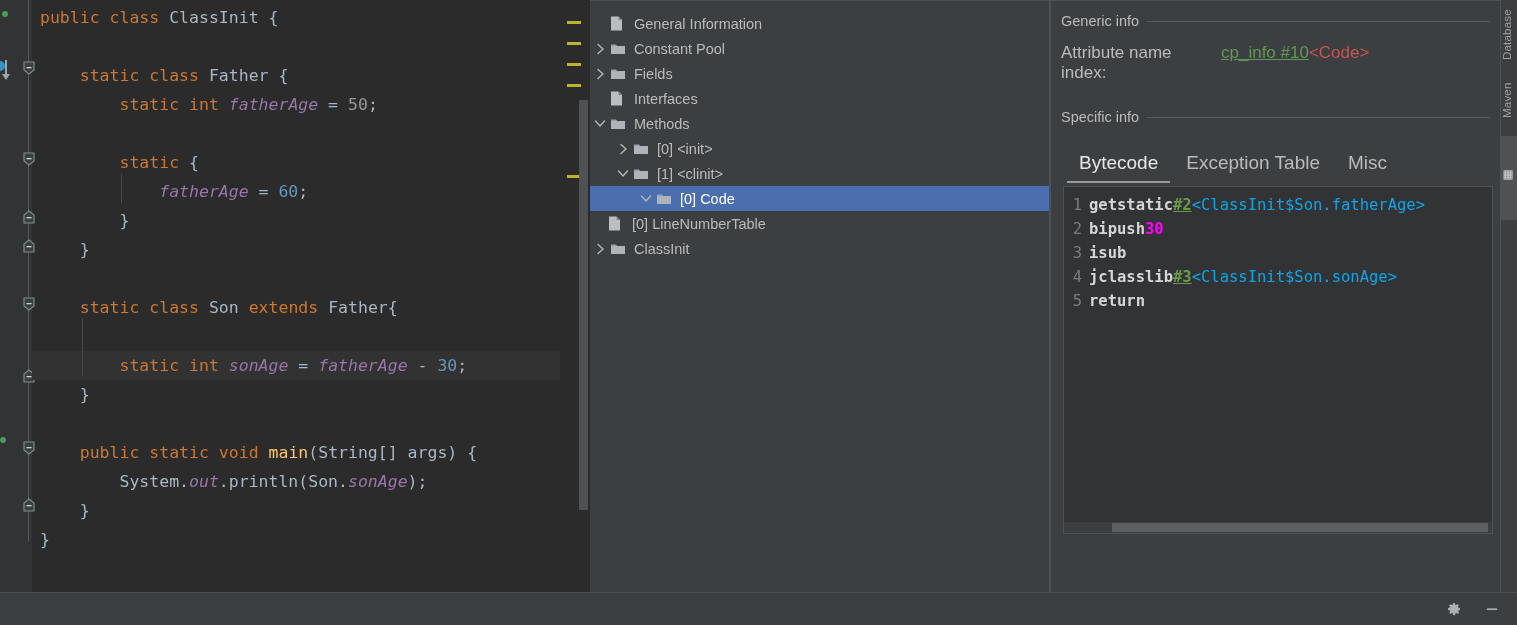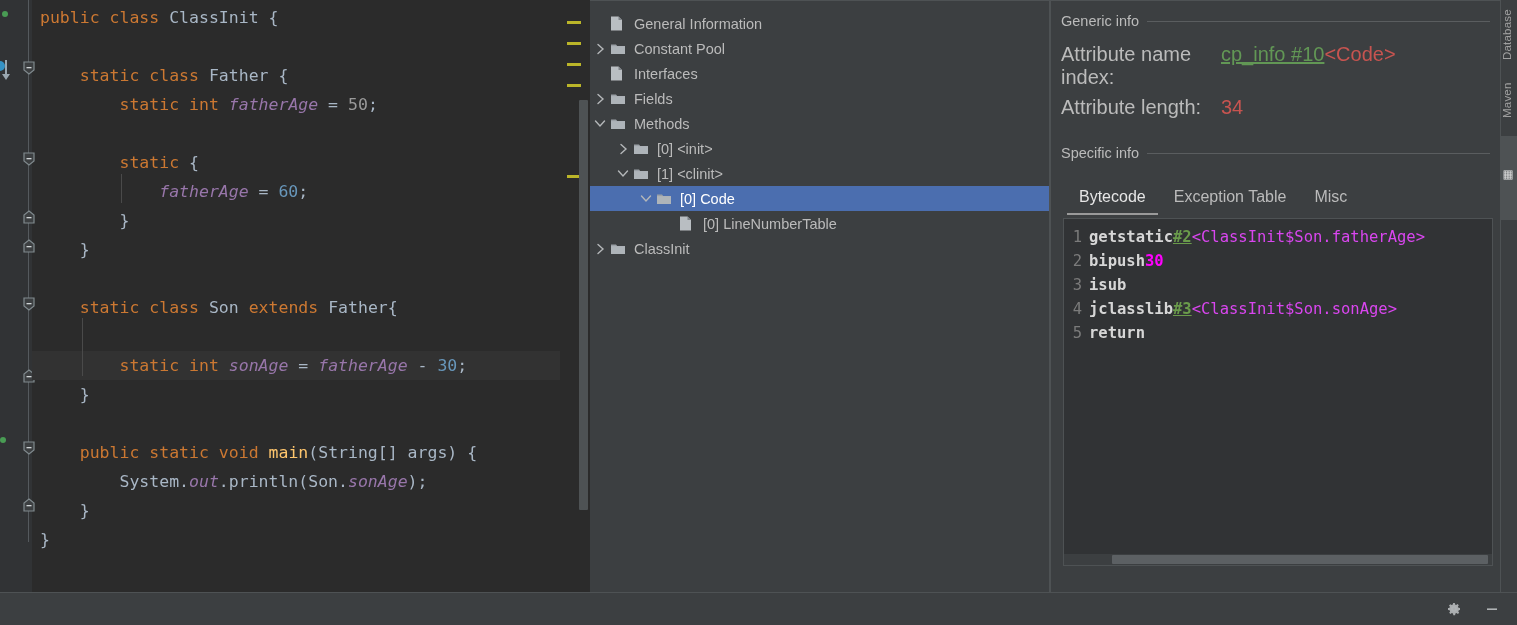--- a/index.html
+++ b/index.html
@@ -93,53 +93,53 @@
     position:absolute; left:1050px; top:0; width:452px; height:592px;
     background:#3c3f41; border-top:1px solid #4e5254;
     border-left:1px solid #4e5254;
     padding:12px 12px 0 10px;
   }
   .sec-head{
     display:flex; align-items:center; gap:8px;
     font-size:14.5px; color:#bbbbbb; margin-bottom:14px;
   }
   .sec-head .rule{ flex:1; height:1px; background:#5a5d5f; }
-  .kv{ display:flex; font-size:20px; color:#bbbbbb; margin-bottom:7px; }
+  .kv{ display:flex; font-size:17px; color:#bbbbbb; margin-bottom:7px; }
   .kv .k{ width:160px; flex:0 0 160px; }
   .kv .link{
     color:#629755; text-decoration:underline; 
   }
   .kv .redv2{ color:#c75450; }
 
   .tabs{
     display:flex; gap:4px; margin-top:22px; margin-bottom:0;
     border-bottom:0; padding-left:6px;
   }
   .tab{
-    font-size:16px; color:#bbbbbb; padding:5px 12px 7px 12px;
+    font-size:19px; color:#bbbbbb; padding:5px 12px 7px 12px;
     border-bottom:2px solid transparent; cursor:default; white-space:nowrap;
   }
   .tab.active{ color:#e6e6e6; border-bottom:2px solid #9a9a9a; }
 
   .bytebox{
     margin-top:3px; margin-left:2px;
     width:430px; height:348px;
     background:#313335; border:1px solid #4e5254;
     position:relative; overflow:hidden;
     padding:6px 0 0 2px;
   }
   .bline{
     display:flex; align-items:baseline;
     font-family:"DejaVu Sans Mono", monospace;
     font-size:15.5px; line-height:24px; white-space:pre;
   }
   .bline .bn{ color:#7b7b7b; width:16px; flex:0 0 16px; text-align:right; margin-right:7px; }
   .op{ color:#d6d6d6; font-weight:bold; }
   .cpref{ color:#6a9b4b; text-decoration:underline; font-weight:bold; }
-  .ref{ color:#d946ef; }
+  .ref{ color:#0ea5e9; }
   .lit{ color:#ff00ff; font-weight:bold; }
 
   .hscroll-track{
     position:absolute; left:0; bottom:0; width:100%; height:11px; background:#3c3f41;
   }
   .hscroll-thumb{
     position:absolute; left:48px; bottom:1px; width:376px; height:9px;
     background:#5c6063; border-radius:1px;
   }
 
@@ -275,100 +275,100 @@
           </span>
           <span class="ico">
             <svg width="16" height="14" viewBox="0 0 16 14">
               <path d="M1 2.5h5l1.2 1.6H15v8H1z" fill="#9aa0a6"></path>
               <path d="M1 4.1h14v7.9H1z" fill="#aeb4b9"></path>
             </svg>
           </span>
           <span class="lbl">Constant Pool</span>
         </div>
         <div class="tnode" style="padding-left: 2px;">
+          <span class="arrow">
+            <svg width="9" height="12" viewBox="0 0 9 12">
+              <path d="M2 1.5 L7 6 L2 10.5" fill="none" stroke="#b4b7b9" stroke-width="1.4" stroke-linecap="round"></path>
+            </svg>
+          </span>
+          <span class="ico">
+            <svg width="16" height="14" viewBox="0 0 16 14">
+              <path d="M1 2.5h5l1.2 1.6H15v8H1z" fill="#9aa0a6"></path>
+              <path d="M1 4.1h14v7.9H1z" fill="#aeb4b9"></path>
+            </svg>
+          </span>
+          <span class="lbl">Fields</span>
+        </div>
+        <div class="tnode" style="padding-left: 2px;">
           <span class="arrow"></span>
           <span class="ico">
             <svg width="13" height="15" viewBox="0 0 13 15">
               <path d="M1 0.5h7.5L12 4v10.5H1z" fill="#b9bec2"></path>
               <path d="M8.5 0.5L12 4H8.5z" fill="#7d8287"></path>
             </svg>
           </span>
           <span class="lbl">Interfaces</span>
         </div>
         <div class="tnode" style="padding-left: 2px;">
           <span class="arrow">
+            <svg width="12" height="9" viewBox="0 0 12 9">
+              <path d="M1.5 2 L6 7 L10.5 2" fill="none" stroke="#b4b7b9" stroke-width="1.4" stroke-linecap="round"></path>
+            </svg>
+          </span>
+          <span class="ico">
+            <svg width="16" height="14" viewBox="0 0 16 14">
+              <path d="M1 2.5h5l1.2 1.6H15v8H1z" fill="#9aa0a6"></path>
+              <path d="M1 4.1h14v7.9H1z" fill="#aeb4b9"></path>
+            </svg>
+          </span>
+          <span class="lbl">Methods</span>
+        </div>
+        <div class="tnode" style="padding-left: 25px;">
+          <span class="arrow">
             <svg width="9" height="12" viewBox="0 0 9 12">
               <path d="M2 1.5 L7 6 L2 10.5" fill="none" stroke="#b4b7b9" stroke-width="1.4" stroke-linecap="round"></path>
             </svg>
           </span>
           <span class="ico">
             <svg width="16" height="14" viewBox="0 0 16 14">
               <path d="M1 2.5h5l1.2 1.6H15v8H1z" fill="#9aa0a6"></path>
               <path d="M1 4.1h14v7.9H1z" fill="#aeb4b9"></path>
             </svg>
           </span>
-          <span class="lbl">Fields</span>
-        </div>
-        <div class="tnode" style="padding-left: 2px;">
+          <span class="lbl">[0] &lt;init&gt;</span>
+        </div>
+        <div class="tnode" style="padding-left: 25px;">
           <span class="arrow">
             <svg width="12" height="9" viewBox="0 0 12 9">
               <path d="M1.5 2 L6 7 L10.5 2" fill="none" stroke="#b4b7b9" stroke-width="1.4" stroke-linecap="round"></path>
             </svg>
           </span>
           <span class="ico">
             <svg width="16" height="14" viewBox="0 0 16 14">
               <path d="M1 2.5h5l1.2 1.6H15v8H1z" fill="#9aa0a6"></path>
               <path d="M1 4.1h14v7.9H1z" fill="#aeb4b9"></path>
             </svg>
           </span>
-          <span class="lbl">Methods</span>
-        </div>
-        <div class="tnode" style="padding-left: 25px;">
-          <span class="arrow">
-            <svg width="9" height="12" viewBox="0 0 9 12">
-              <path d="M2 1.5 L7 6 L2 10.5" fill="none" stroke="#b4b7b9" stroke-width="1.4" stroke-linecap="round"></path>
-            </svg>
-          </span>
-          <span class="ico">
-            <svg width="16" height="14" viewBox="0 0 16 14">
-              <path d="M1 2.5h5l1.2 1.6H15v8H1z" fill="#9aa0a6"></path>
-              <path d="M1 4.1h14v7.9H1z" fill="#aeb4b9"></path>
-            </svg>
-          </span>
-          <span class="lbl">[0] &lt;init&gt;</span>
-        </div>
-        <div class="tnode" style="padding-left: 25px;">
+          <span class="lbl">[1] &lt;clinit&gt;</span>
+        </div>
+        <div class="tnode sel" style="padding-left: 48px;">
           <span class="arrow">
             <svg width="12" height="9" viewBox="0 0 12 9">
               <path d="M1.5 2 L6 7 L10.5 2" fill="none" stroke="#b4b7b9" stroke-width="1.4" stroke-linecap="round"></path>
             </svg>
           </span>
           <span class="ico">
             <svg width="16" height="14" viewBox="0 0 16 14">
               <path d="M1 2.5h5l1.2 1.6H15v8H1z" fill="#9aa0a6"></path>
               <path d="M1 4.1h14v7.9H1z" fill="#aeb4b9"></path>
             </svg>
           </span>
-          <span class="lbl">[1] &lt;clinit&gt;</span>
-        </div>
-        <div class="tnode sel" style="padding-left: 48px;">
-          <span class="arrow">
-            <svg width="12" height="9" viewBox="0 0 12 9">
-              <path d="M1.5 2 L6 7 L10.5 2" fill="none" stroke="#b4b7b9" stroke-width="1.4" stroke-linecap="round"></path>
-            </svg>
-          </span>
-          <span class="ico">
-            <svg width="16" height="14" viewBox="0 0 16 14">
-              <path d="M1 2.5h5l1.2 1.6H15v8H1z" fill="#9aa0a6"></path>
-              <path d="M1 4.1h14v7.9H1z" fill="#aeb4b9"></path>
-            </svg>
-          </span>
           <span class="lbl">[0] Code</span>
         </div>
-        <div class="tnode" style="padding-left: 71px;">
+        <div class="tnode" style="">
           <span class="arrow"></span>
           <span class="ico">
             <svg width="13" height="15" viewBox="0 0 13 15">
               <path d="M1 0.5h7.5L12 4v10.5H1z" fill="#b9bec2"></path>
               <path d="M8.5 0.5L12 4H8.5z" fill="#7d8287"></path>
             </svg>
           </span>
           <span class="lbl">[0] LineNumberTable</span>
         </div>
         <div class="tnode" style="padding-left: 2px;">
@@ -396,24 +396,20 @@
       <span>Generic info</span>
       <span class="rule"></span>
     </div>
 
     <div class="kv">
       <span class="k">Attribute name index:</span>
       <span class="link">cp_info #10</span>
       <span class="redv2">&lt;Code&gt;</span>
     </div>
 
-    <div class="kv">
-      <span class="k">Attribute length:</span>
-      <span class="redv2">34</span>
-    </div>
 
     <div class="sec-head" style="margin-top:26px">
       <span>Specific info</span>
       <span class="rule"></span>
     </div>
 
     <div class="tabs" id="detail-tabs">
         <div class="tab active">Bytecode</div>
         <div class="tab">Exception Table</div>
         <div class="tab">Misc</div>

